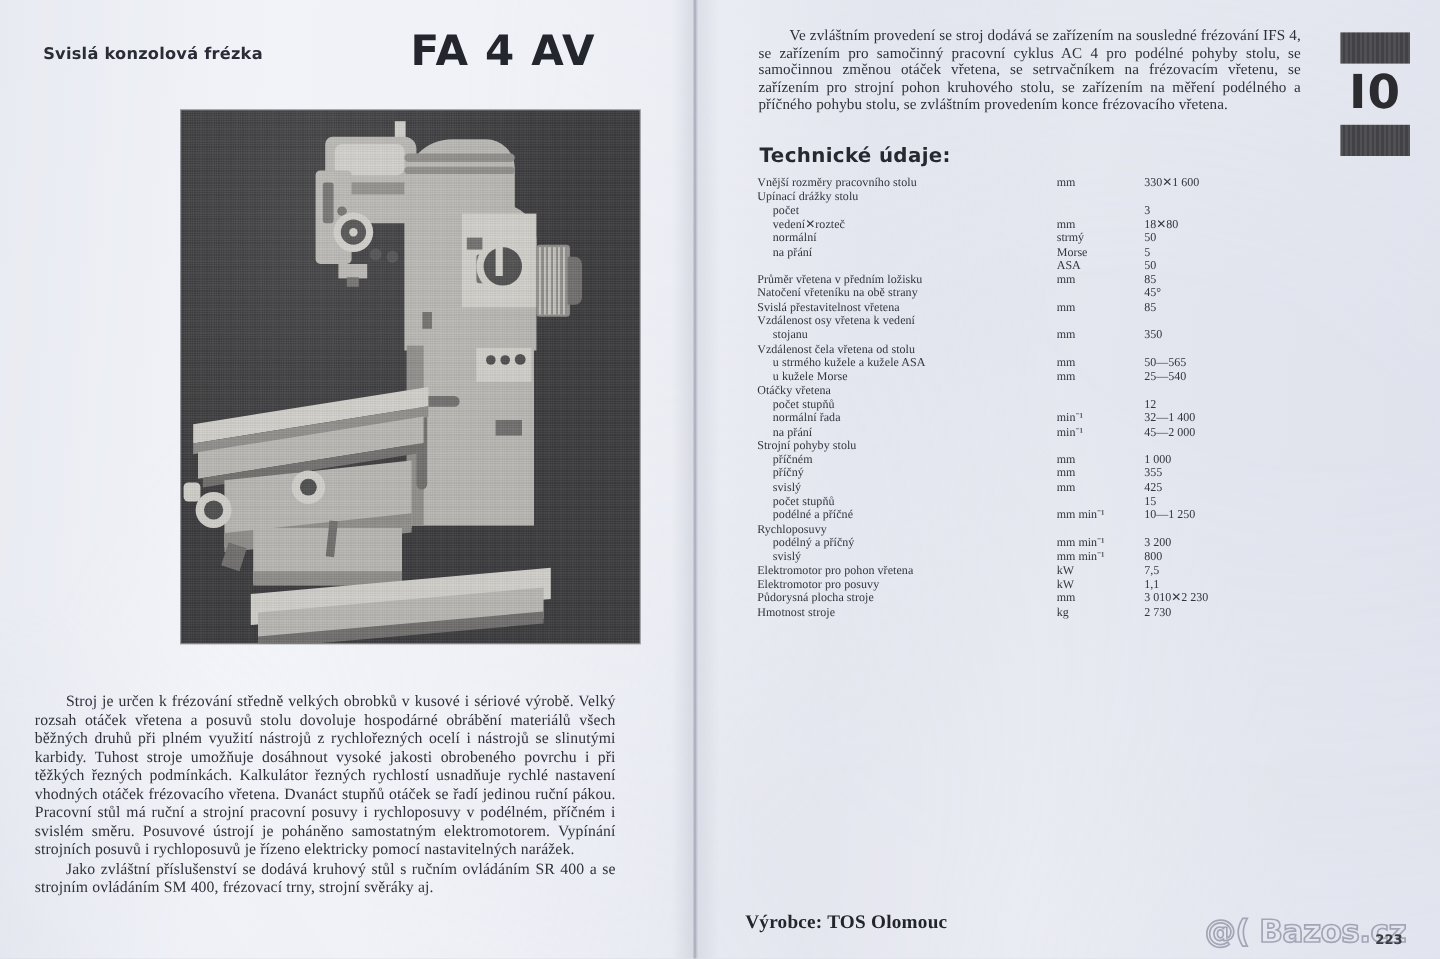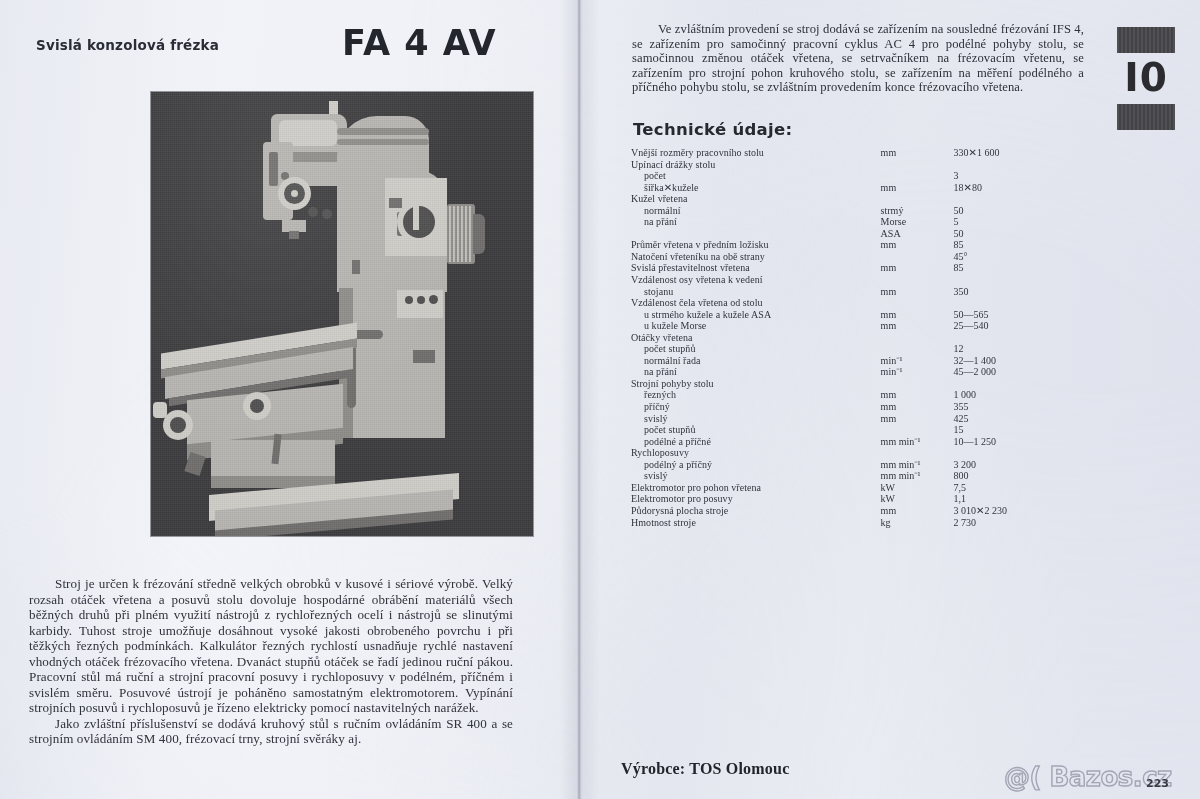--- a/index.html
+++ b/index.html
@@ -311,28 +311,23 @@
           <td class="label">Upínací drážky stolu</td>
           <td class="unit"></td>
           <td class="value"></td>
         </tr>
         <tr>
           <td class="label ind1">počet</td>
           <td class="unit"></td>
           <td class="value">3</td>
         </tr>
         <tr>
-          <td class="label ind1">šířka✕kužele</td>
+          <td class="label ind1">vedení✕rozteč</td>
           <td class="unit">mm</td>
           <td class="value">18✕80</td>
-        </tr>
-        <tr>
-          <td class="label">Kužel vřetena</td>
-          <td class="unit"></td>
-          <td class="value"></td>
         </tr>
         <tr>
           <td class="label ind1">normální</td>
           <td class="unit">strmý</td>
           <td class="value">50</td>
         </tr>
         <tr>
           <td class="label ind1">na přání</td>
           <td class="unit">Morse</td>
           <td class="value">5</td>
@@ -401,21 +396,21 @@
           <td class="label ind1">na přání</td>
           <td class="unit">min⁻¹</td>
           <td class="value">45—2 000</td>
         </tr>
         <tr>
           <td class="label">Strojní pohyby stolu</td>
           <td class="unit"></td>
           <td class="value"></td>
         </tr>
         <tr>
-          <td class="label ind1">řezných</td>
+          <td class="label ind1">příčném</td>
           <td class="unit">mm</td>
           <td class="value">1 000</td>
         </tr>
         <tr>
           <td class="label ind1">příčný</td>
           <td class="unit">mm</td>
           <td class="value">355</td>
         </tr>
         <tr>
           <td class="label ind1">svislý</td>

